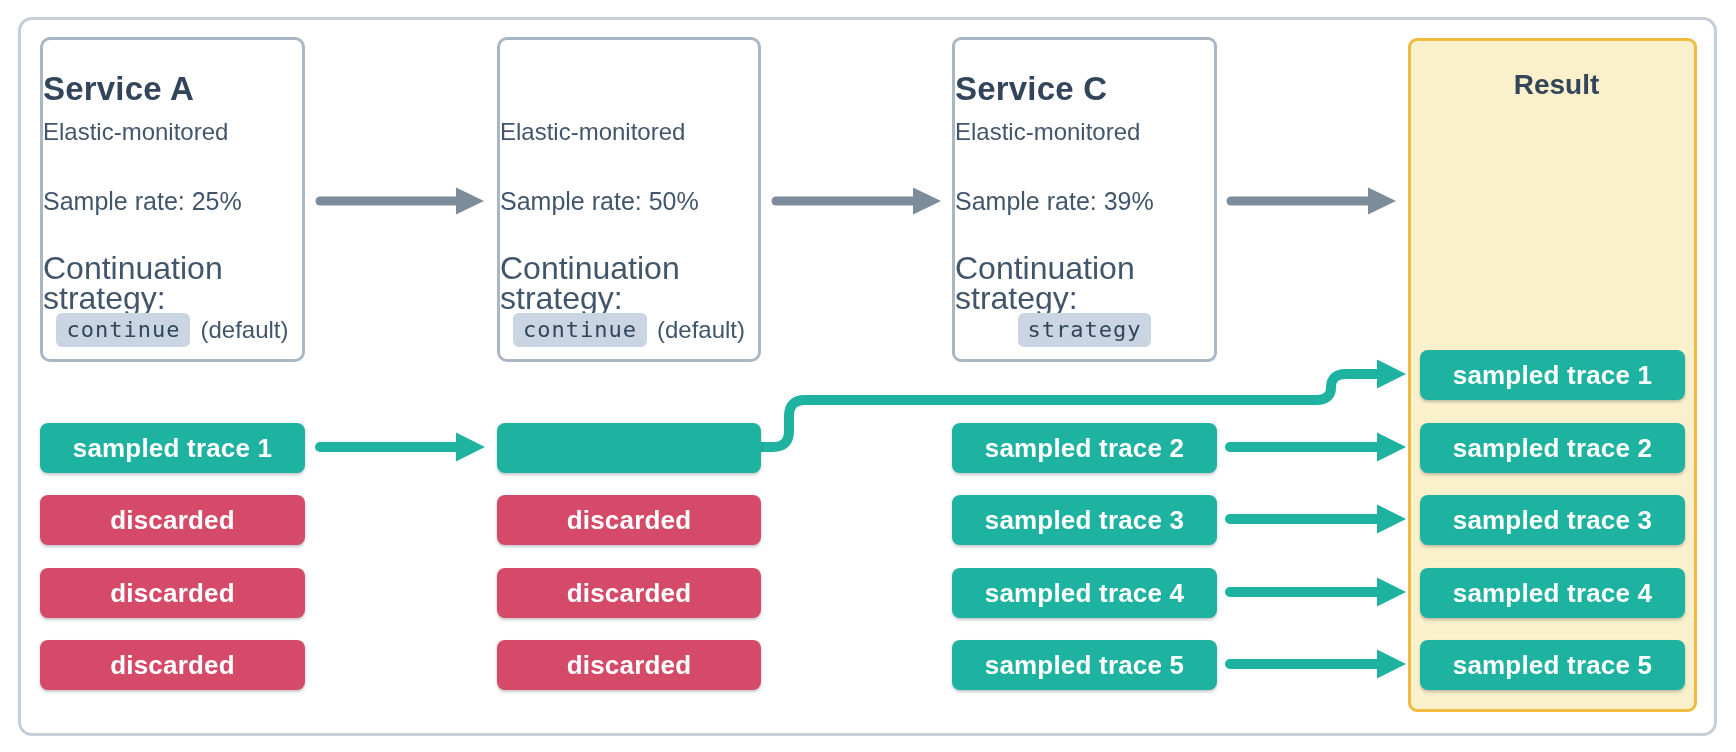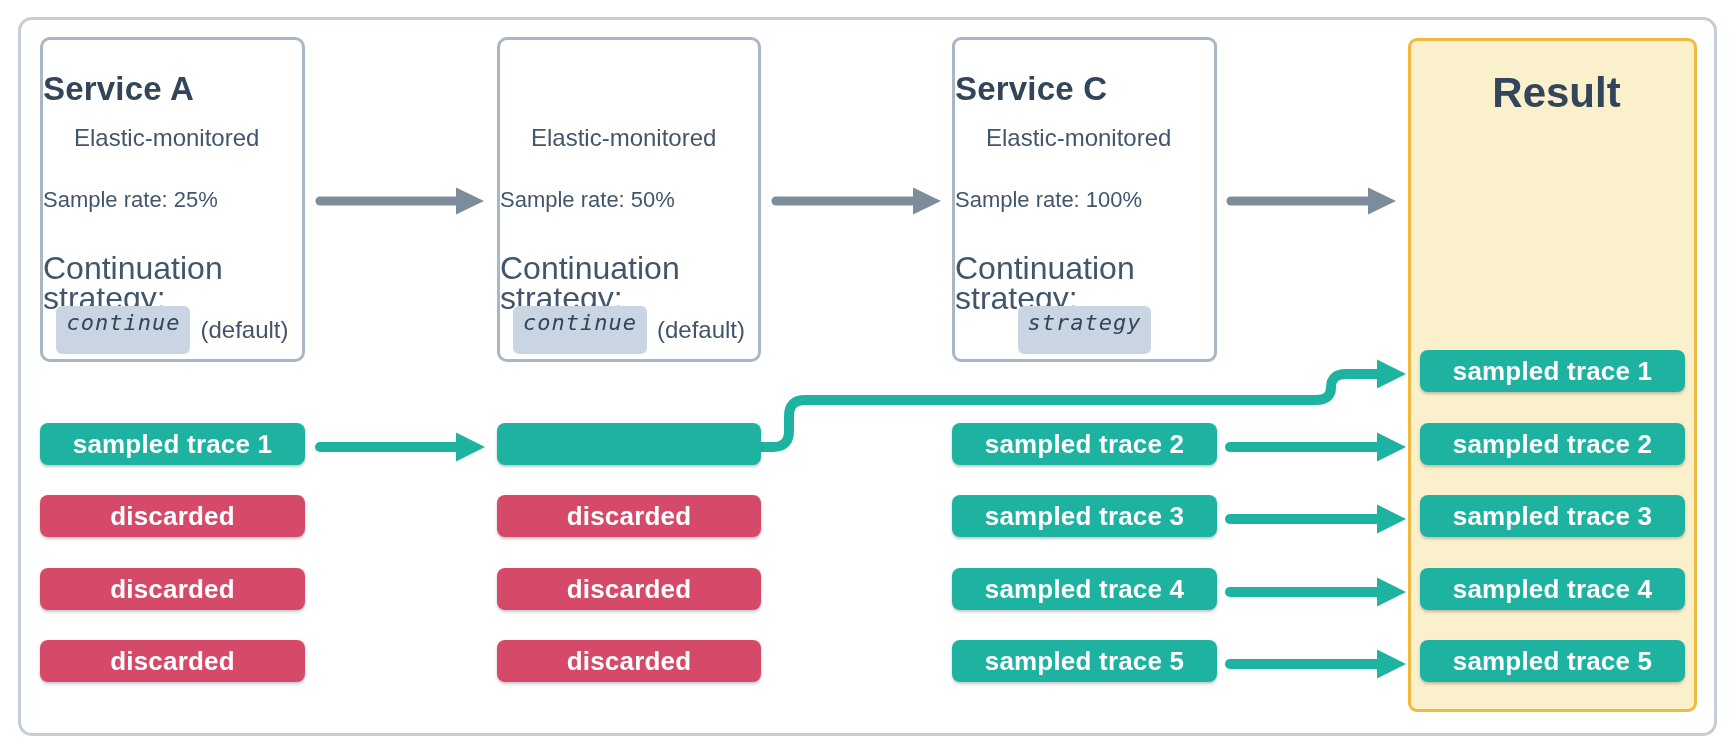--- a/index.html
+++ b/index.html
@@ -39,52 +39,51 @@
     position:absolute;top:37px;width:265px;height:325px;
     border:3px solid var(--box_border);
     border-radius:10px;
     background:var(--canvas_bg);
   }
   .svc-a{left:40px;}
   .svc-b{left:497px;width:264px;}
   .svc-c{left:952px;border-radius:9px;}
   .svc > div{position:absolute;left:0;width:100%;}
   .svc-title{top:30px;font-size:33px;font-weight:700;color:var(--navy_dark);letter-spacing:.2px;}
-  .svc-sub{top:84px;font-size:24px;font-weight:500;color:var(--navy);margin-left:31px;}
-  .svc-rate{top:147px;font-size:22px;font-weight:500;color:var(--navy);}
+  .svc-sub{top:78px;font-size:24px;font-weight:500;color:var(--navy);}
+  .svc-rate{top:147px;font-size:25px;font-weight:500;color:var(--navy);}
   .svc-cont{top:213px;font-size:32px;font-weight:500;line-height:30px;color:var(--navy);}
   .svc-badges{
     top:272px;height:36px;
     display:flex;align-items:center;justify-content:center;gap:10px;
   }
   .badge{
     font-family:"DejaVu Sans Mono", monospace;
     font-size:22px;color:var(--navy_dark);
     background:var(--badge_bg);
     border-radius:6px;
-    padding:4px 10px 19px;
+    padding:4px 10px 5px;
     letter-spacing:1px;
-    font-style:italic;
   }
   .suffix{font-size:24px;font-weight:500;color:var(--navy);}
   .suffix:empty{display:none;}
 
   .result{
     position:absolute;left:1408px;top:38px;width:289px;height:674px;
     background:var(--result_bg);
     border:3px solid var(--result_border);
     border-radius:9px;
   }
   .result-title{
     position:absolute;top:28px;left:0;width:100%;text-align:center;
-    font-size:42px;font-weight:700;color:var(--navy_dark);padding-left:8px;
+    font-size:28px;font-weight:700;color:var(--navy_dark);padding-left:8px;
   }
 
   .trace{
-    position:absolute;width:265px;height:42px;
+    position:absolute;width:265px;height:50px;
     border-radius:8px;
     display:flex;align-items:center;justify-content:center;
     color:#ffffff;font-size:26px;font-weight:600;letter-spacing:.2px;
     box-shadow:0 2px 3px rgba(45,55,65,.28);
   }
   .t-teal{background:var(--teal);}
   .t-red{background:var(--red);}
   .c1{left:40px;} .c2{left:497px;width:264px;} .c3{left:952px;}
   .r1{top:423px;} .r2{top:495px;} .r3{top:568px;} .r4{top:640px;}
   .res-trace{left:1420px;}
@@ -161,21 +160,21 @@
     </div>
     <div class="svc-badges">
       <span class="badge">continue</span>
       <span class="suffix">(default)</span>
     </div>
   </div>
 
   <div class="svc svc-c">
     <div class="svc-title">Service C</div>
     <div class="svc-sub">Elastic-monitored</div>
-    <div class="svc-rate">Sample rate: 100%</div>
+    <div class="svc-rate">Sample rate: 39%</div>
     <div class="svc-cont">
       <div>Continuation</div>
       <div>strategy:</div>
     </div>
     <div class="svc-badges">
       <span class="badge">strategy</span>
 
     </div>
   </div>
 

